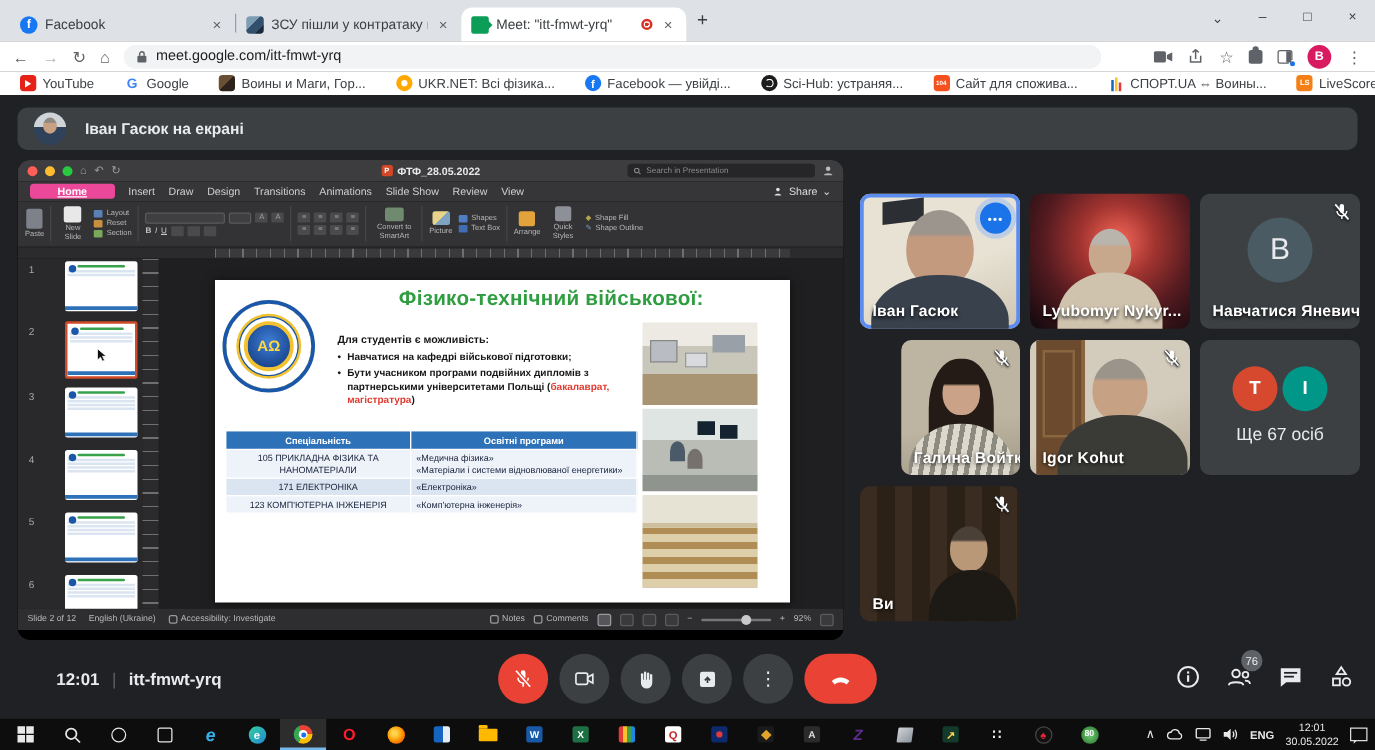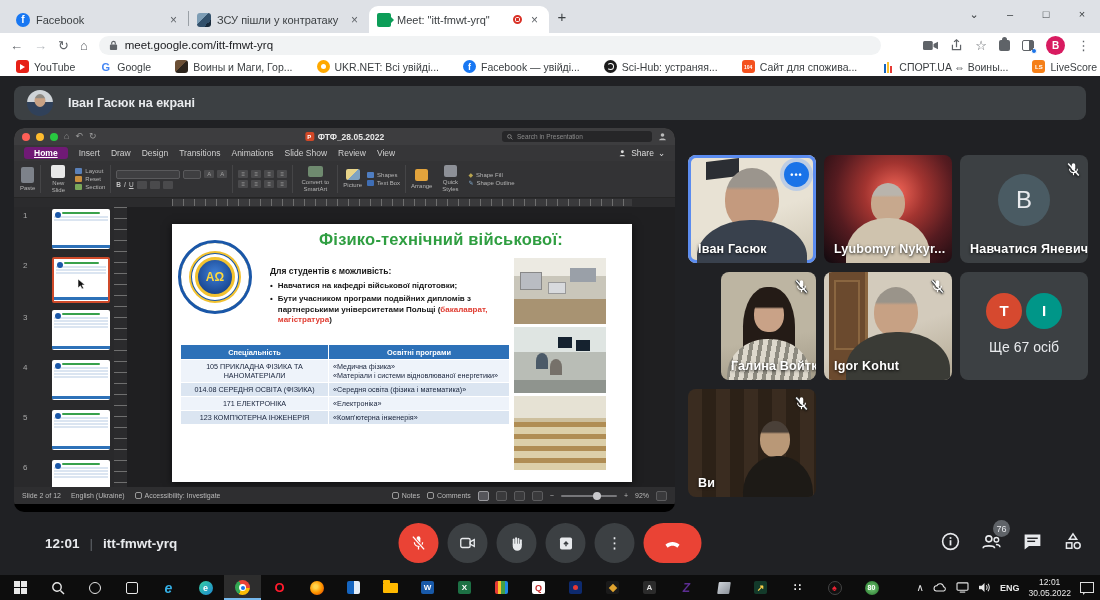--- a/index.html
+++ b/index.html
@@ -62,21 +62,21 @@
   
   .share{position:absolute;left:14px;top:52px;width:661px;height:384px;background:#000;border-radius:10px;overflow:hidden;}
   .pp-title{position:absolute;top:0;left:0;right:0;height:17px;background:#3d3d3f;display:flex;align-items:center;gap:6px;padding:0 8px;}
   .tl{width:8px;height:8px;border-radius:50%;}
   .tlr{background:#ff5f57;}.tly{background:#febc2e;}.tlg{background:#28c840;}
   .macg{font-size:9px;color:#9b9b9b;line-height:1;}
   .pp-doc{position:absolute;left:50%;transform:translateX(-50%);display:flex;align-items:center;gap:4px;font-size:8.5px;font-weight:700;color:#e8e8e8;}
   .ppticon{width:9px;height:9px;background:#d24726;border-radius:2px;color:#fff;font-size:6px;display:flex;align-items:center;justify-content:center;}
   .pp-search{margin-left:auto;width:150px;height:11px;background:#262628;border-radius:3px;display:flex;align-items:center;gap:4px;padding:0 5px;font-size:6.5px;color:#8b8b8b;}
   .pp-menu{position:absolute;top:17px;left:0;right:0;height:16px;background:#363638;display:flex;align-items:center;gap:11px;padding:0 10px;font-size:8.5px;color:#cfcfcf;}
-  .pp-menu .m.active{background:#701a75;border-radius:3px;padding:1px 10px;color:#fff;font-weight:700;text-decoration:underline;}
+  .pp-menu .m.active{background:#ec4899;border-radius:3px;padding:1px 22px;color:#fff;font-weight:700;text-decoration:underline;}
   .pp-share{margin-left:auto;display:flex;align-items:center;gap:4px;font-size:8.5px;color:#ddd;}
   .pp-ribbon{position:absolute;top:33px;left:0;right:0;height:37px;background:#333335;border-bottom:1px solid #252525;display:flex;align-items:center;gap:5px;padding:0 6px;font-size:6px;color:#b5b5b5;}
   .vsep{width:1px;height:28px;background:#454547;flex:0 0 auto;}
   .rbig{display:flex;flex-direction:column;align-items:center;gap:2px;flex:0 0 auto;text-align:center;line-height:1.1;}
   .ric{background:#5a5d63;border-radius:2px;}
   .rstack{display:flex;flex-direction:column;gap:2px;justify-content:center;}
   .rrow{display:flex;align-items:center;gap:3px;line-height:1;}
   .rsq{width:7px;height:6px;background:#5a80b8;border-radius:1px;flex:0 0 auto;}
   .fbox{background:#3f3f41;border:1px solid #5a5a5c;border-radius:2px;height:9px;}
   .lrow{display:flex;gap:3px;align-items:center;font-size:6.5px;color:#c8c8c8;}
@@ -270,21 +270,21 @@
     <span class="bm">
         <span class="bmi bm-g">G</span>
         <span>Google</span>
       </span>
     <span class="bm">
         <span class="bmi bm-img"></span>
         <span>Воины и Маги, Гор...</span>
       </span>
     <span class="bm">
         <span class="bmi bm-ukr"></span>
-        <span>UKR.NET: Всі увійді...</span>
+        <span>UKR.NET: Всі фізика...</span>
       </span>
     <span class="bm">
         <span class="bmi bm-fb">f</span>
         <span>Facebook — увійді...</span>
       </span>
     <span class="bm">
         <span class="bmi bm-sci"></span>
         <span>Sci-Hub: устраняя...</span>
       </span>
     <span class="bm">
@@ -542,24 +542,20 @@
                   <tr>
                 <th>Спеціальність</th>
                 <th>Освітні програми</th>
               </tr>
               <tr>
                     <td class="c1">105 ПРИКЛАДНА ФІЗИКА ТА НАНОМАТЕРІАЛИ</td>
                     <td class="c2">«Медична фізика»
 «Матеріали і системи відновлюваної енергетики»</td>
                   </tr>
               <tr>
-                    <td class="c1">014.08 СЕРЕДНЯ ОСВІТА (ФІЗИКА)</td>
-                    <td class="c2">«Середня освіта (фізика і математика)»</td>
-                  </tr>
-              <tr>
                     <td class="c1">171 ЕЛЕКТРОНІКА</td>
                     <td class="c2">«Електроніка»</td>
                   </tr>
               <tr>
                     <td class="c1">123 КОМП'ЮТЕРНА ІНЖЕНЕРІЯ</td>
                     <td class="c2">«Комп'ютерна інженерія»</td>
                   </tr>
             </tbody>
               </table>
             <div class="photos">

